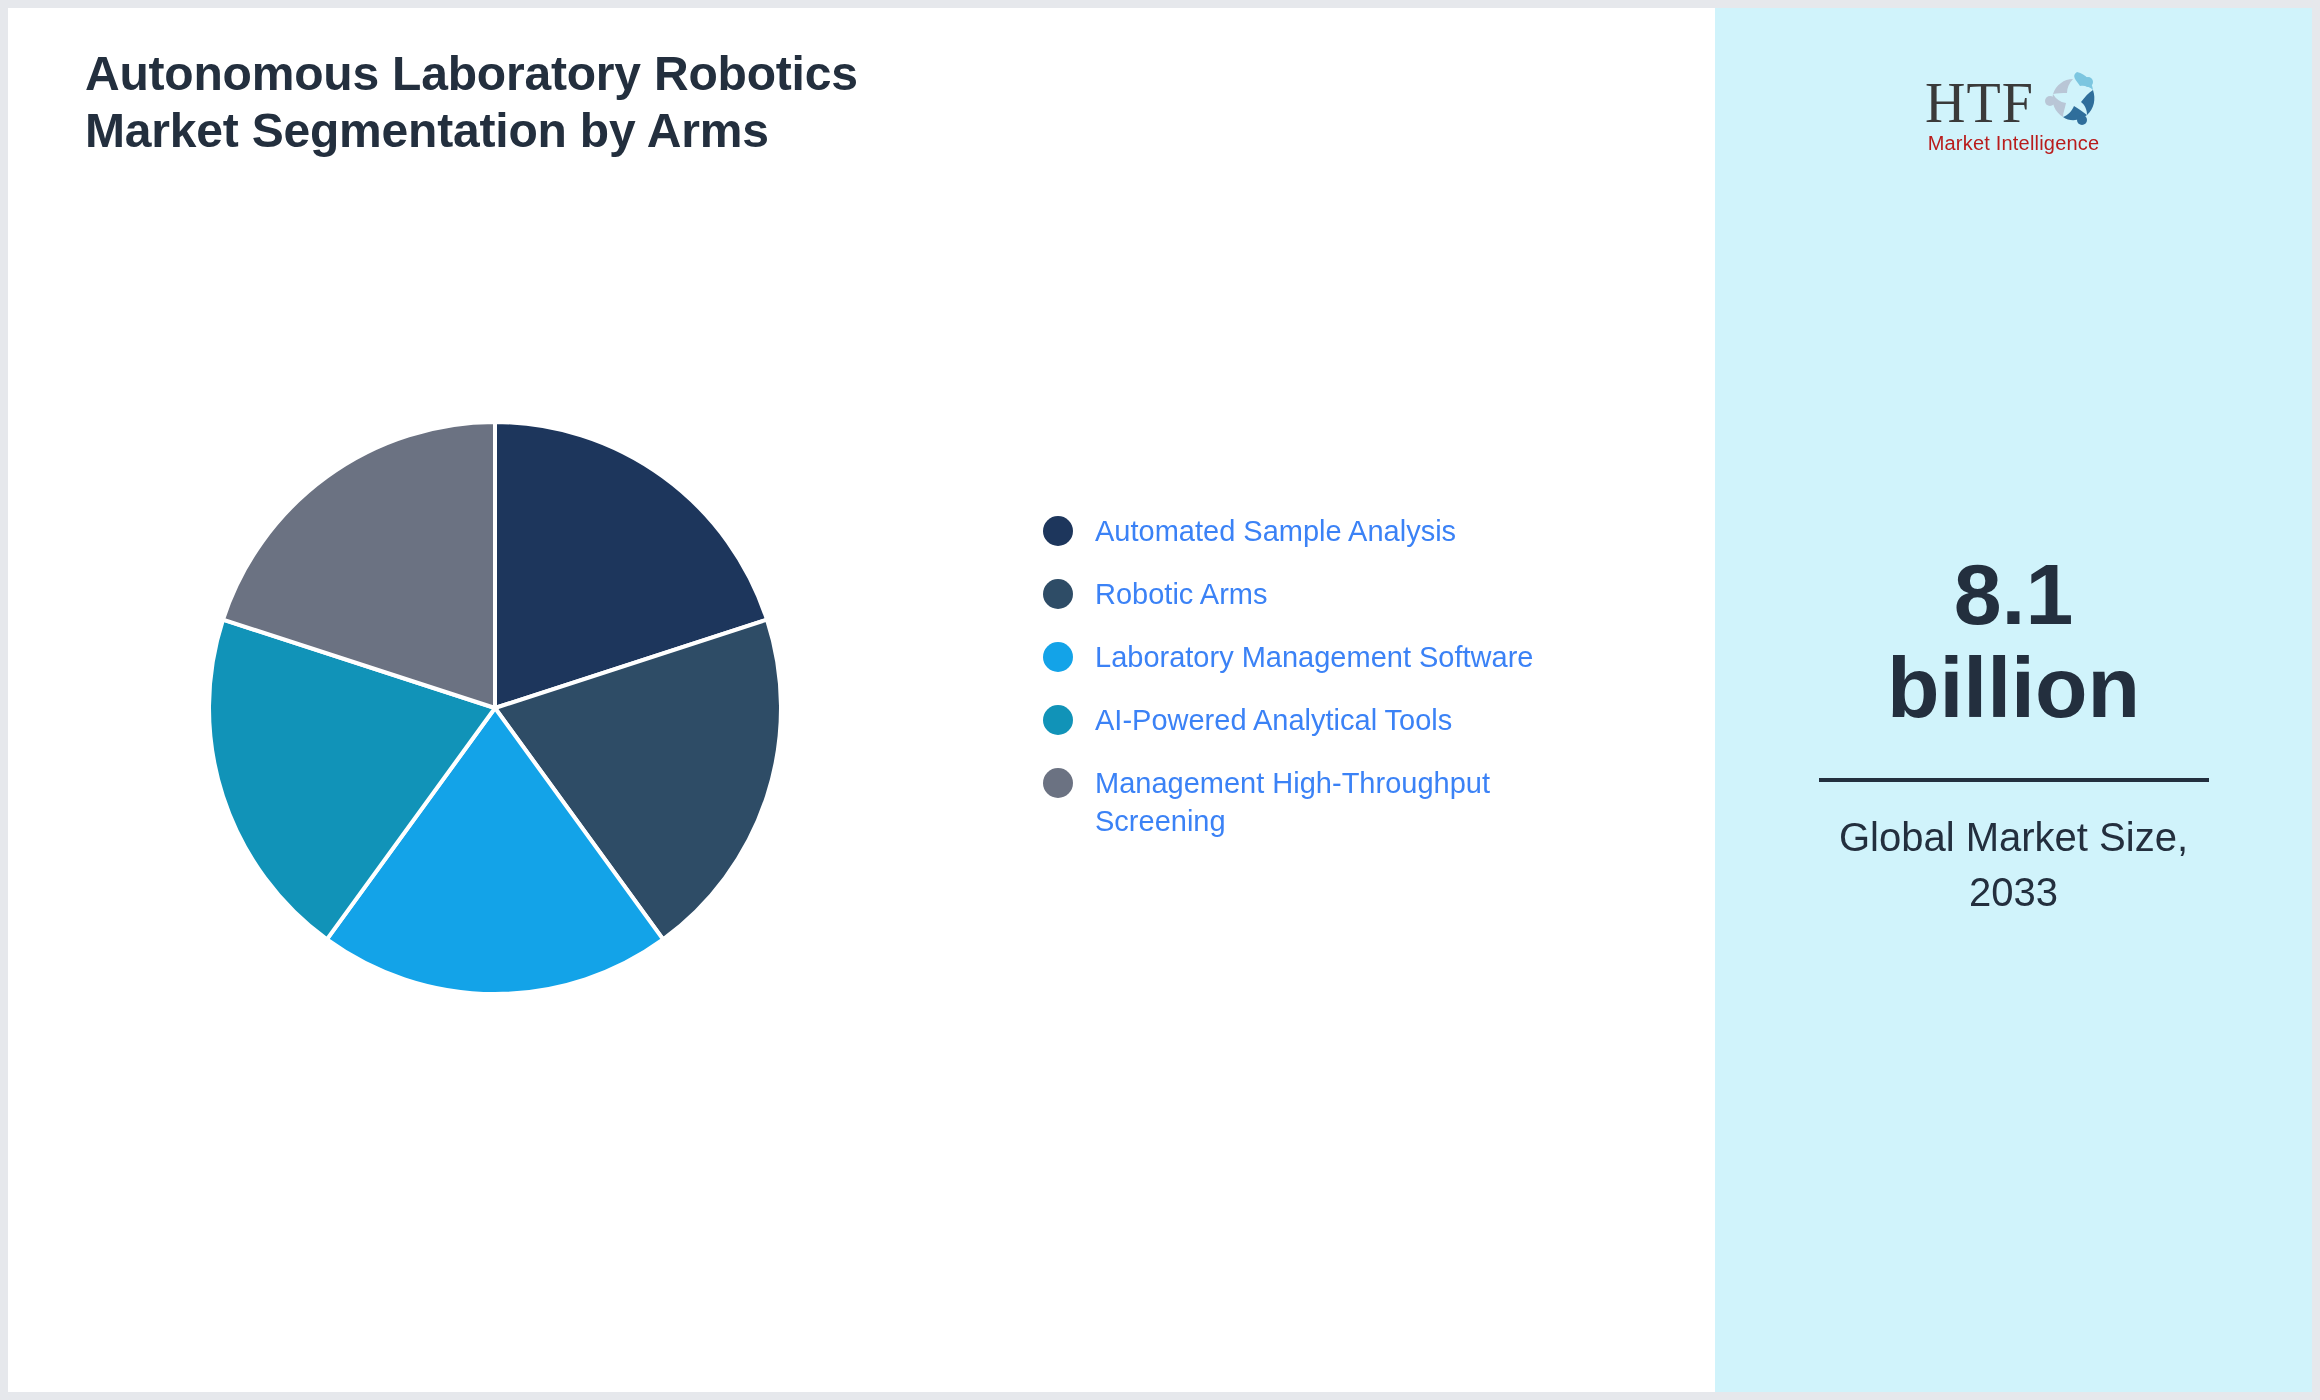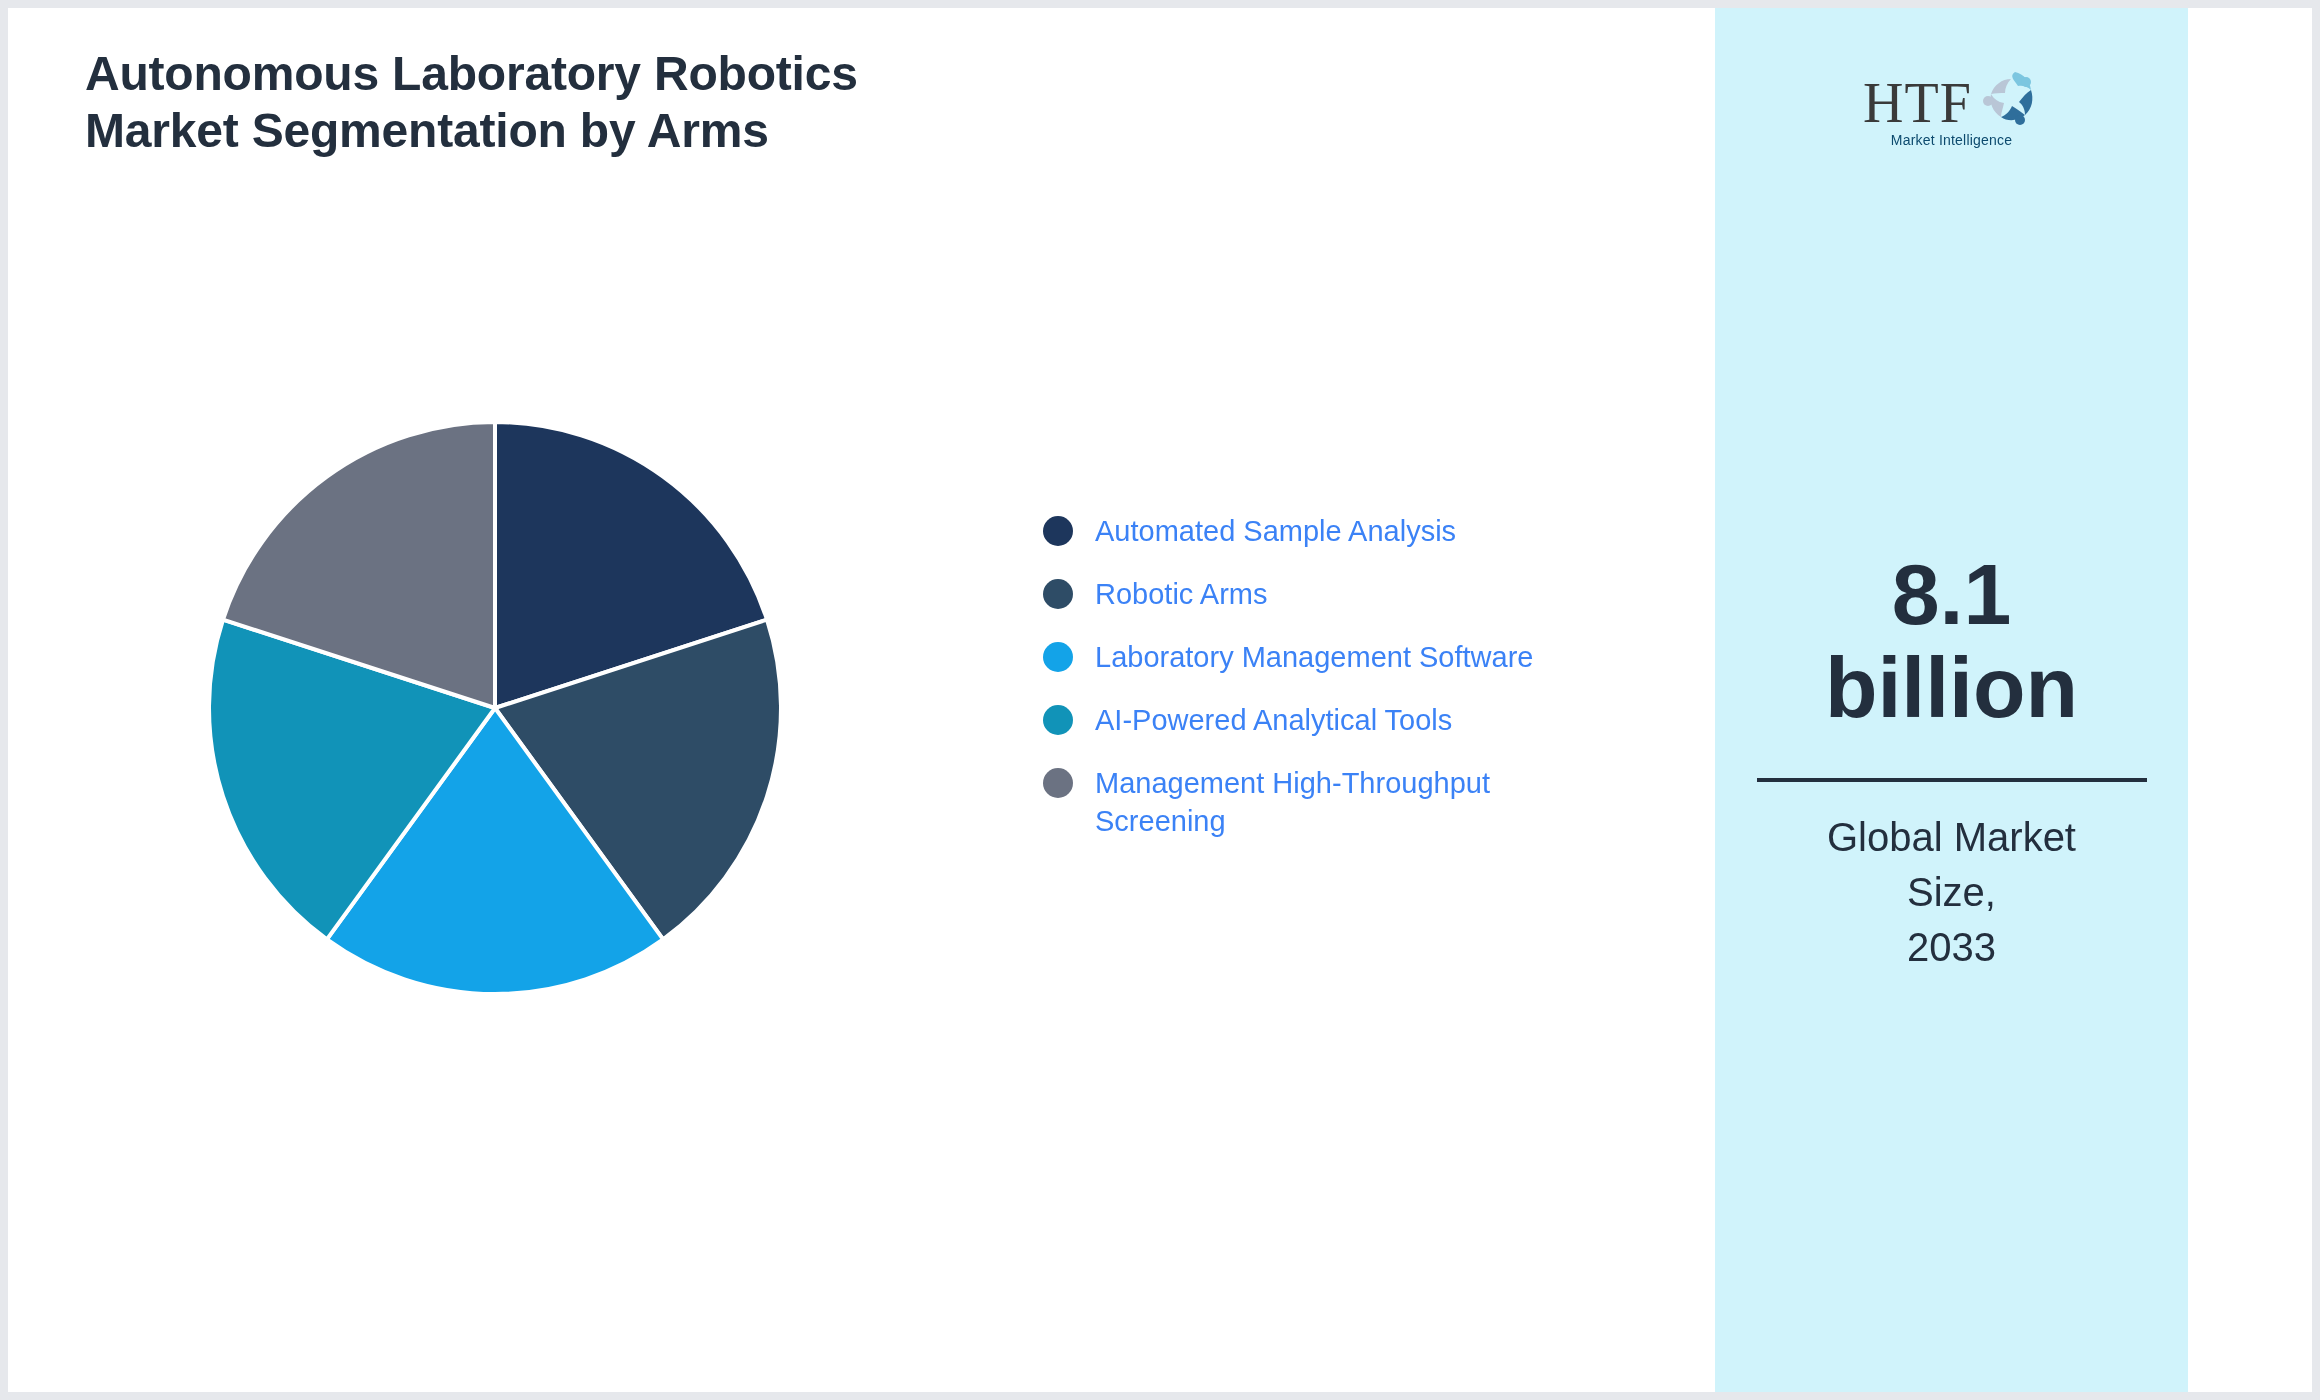--- a/index.html
+++ b/index.html
@@ -94,21 +94,21 @@
     color: #3b82f6;
     line-height: 1.28;
     max-width: 470px;
   }
 
   
   .side-panel {
     position: absolute;
     left: 1707px;
     top: 0;
-    width: 473px;
+    width: 597px;
     height: 1384px;
     background: #d0f3fb;
   }
 
   .logo {
     position: absolute;
     left: 50%;
     transform: translateX(-50%);
     top: 60px;
     width: 230px;
@@ -126,22 +126,22 @@
     line-height: 0.95;
     color: #3a3a3a;
     letter-spacing: 1px;
   }
   .logo-mark {
     width: 66px;
     height: 62px;
     margin-left: 2px;
   }
   .logo-sub {
-    font-size: 14px;
-    color: #0c4a6e;
+    font-size: 20px;
+    color: #b91c1c;
     margin-top: 2px;
     letter-spacing: 0.2px;
   }
 
   .stat-block {
     position: absolute;
     left: 0;
     top: 540px;
     width: 100%;
     text-align: center;

